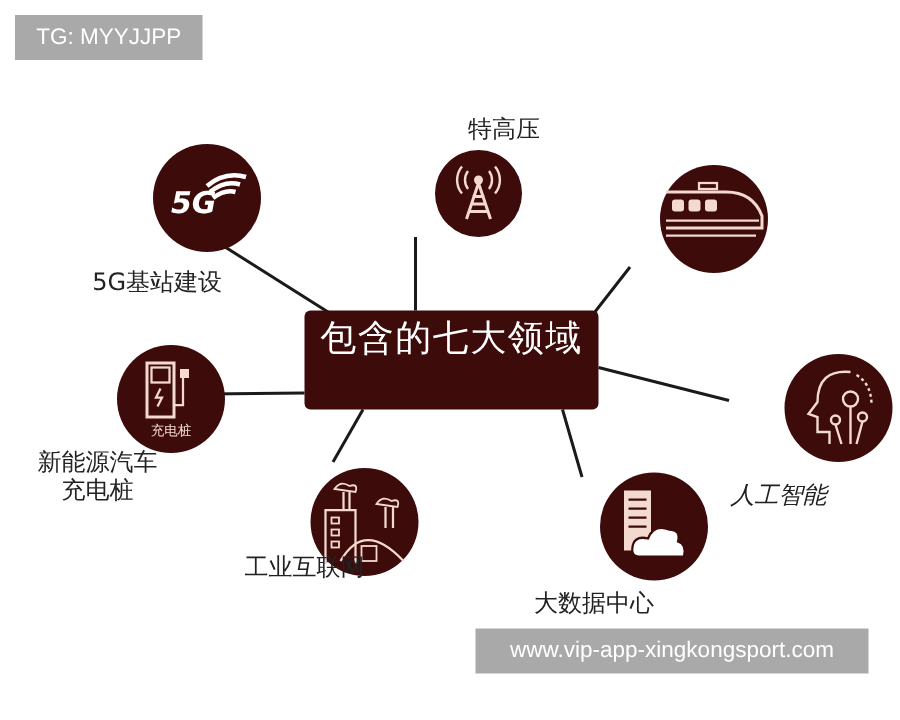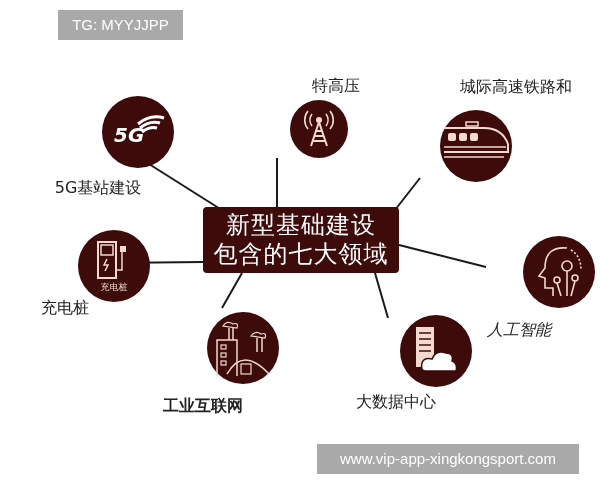--- a/index.html
+++ b/index.html
@@ -1,20 +1,20 @@
 <!DOCTYPE html>
 <html><head>
 <meta charset="utf-8">
 <style>
   html, body { margin:0; padding:0; }
   body { width:600px; height:480px; background:#ffffff; position:relative; overflow:hidden;
          font-family:"DejaVu Sans", sans-serif; }
   .wm { position:absolute; background:#a9a9a9; color:#ffffff; font-family:"Liberation Sans", sans-serif; }
-  .wm-top { left:10px; top:10px; width:125px; height:30px; font-size:15px; line-height:30px; text-align:center;margin-left:48px; }
-  .wm-bot { left:317px; top:444px; width:262px; height:30px; font-size:15px; line-height:30px; text-align:center; }
+  .wm-top { left:10px; top:10px; width:125px; height:30px; font-size:15px; line-height:30px; text-align:center; }
+  .wm-bot { left:317px; top:419px; width:262px; height:30px; font-size:15px; line-height:30px; text-align:center; }
   svg.lines { position:absolute; left:0; top:0; }
   .node { position:absolute; border-radius:50%; background:#3e0b0b;margin-left:40px; }
   .node svg { position:absolute; left:0; top:0; width:100%; height:100%; }
   .label { position:absolute; color:#222; font-size:16px; line-height:20px; text-align:center; white-space:nowrap; }
   .center-box { position:absolute; left:203px; top:207px; width:196px; height:66px; background:#3e0b0b;
                 border-radius:4px; color:#fff; font-size:24px; line-height:29px; text-align:center; padding-top:4px; box-sizing:border-box; letter-spacing:1px; }
 </style>
 </head>
 <body>
 
@@ -22,33 +22,32 @@
   <line x1="130" y1="152" x2="225" y2="212" stroke="#1a1a1a" stroke-width="2"></line>
   <line x1="277" y1="158" x2="277" y2="207" stroke="#1a1a1a" stroke-width="2"></line>
   <line x1="420" y1="178" x2="395" y2="210" stroke="#1a1a1a" stroke-width="2"></line>
   <line x1="108" y1="263" x2="203" y2="262" stroke="#1a1a1a" stroke-width="2"></line>
   <line x1="486" y1="267" x2="399" y2="245" stroke="#1a1a1a" stroke-width="2"></line>
   <line x1="222" y1="308" x2="242" y2="273" stroke="#1a1a1a" stroke-width="2"></line>
   <line x1="388" y1="318" x2="375" y2="273" stroke="#1a1a1a" stroke-width="2"></line>
 </svg>
 
 <div class="center-box">
-  <div>新型基础建设</div>
   <div>包含的七大领域</div>
 </div>
 
 <div class="node" style="left:62px;top:96px;width:72px;height:72px;">
   <svg viewBox="0 0 72 72">
     <text x="12" y="46" fill="#fff" font-family="DejaVu Sans, sans-serif" font-weight="bold" font-style="italic" font-size="20">5G</text>
     <path d="M36 28 Q48 18 62 22" stroke="#fff" stroke-width="3" fill="none"></path>
     <path d="M38 32 Q48 24 58 27" stroke="#fff" stroke-width="3" fill="none"></path>
     <path d="M40 36 Q48 30 55 32" stroke="#fff" stroke-width="3" fill="none"></path>
   </svg>
 </div>
-<div class="label" style="left:48px;top:178px;width:100px;">5G基站建设</div>
+<div class="label" style="left:48px;top:178px;width:100px;text-align:right;">5G基站建设</div>
 
 <div class="node" style="left:250px;top:100px;width:58px;height:58px;">
   <svg viewBox="0 0 58 58">
     <circle cx="29" cy="20" r="3" fill="#f3d9cf"></circle>
     <path d="M22 14 A10 10 0 0 0 22 26 M36 14 A10 10 0 0 1 36 26" stroke="#f3d9cf" stroke-width="1.6" fill="none"></path>
     <path d="M18 11 A14 14 0 0 0 18 29 M40 11 A14 14 0 0 1 40 29" stroke="#f3d9cf" stroke-width="1.6" fill="none"></path>
     <path d="M29 22 L21 46 M29 22 L37 46 M24 36 L34 36 M23 41 L35 41 M25 31 L33 31" stroke="#f3d9cf" stroke-width="2" fill="none"></path>
   </svg>
 </div>
 <div class="label" style="left:300px;top:76px;width:60px;text-align:right;">特高压</div>
@@ -58,34 +57,34 @@
     <rect x="26" y="12" width="12" height="4" stroke="#f3d9cf" stroke-width="1.5" fill="none"></rect>
     <path d="M4 18 L44 18 Q62 18 68 34 L68 42 L4 42" stroke="#f3d9cf" stroke-width="2" fill="none"></path>
     <rect x="8" y="23" width="8" height="8" rx="2" fill="#f3d9cf"></rect>
     <rect x="19" y="23" width="8" height="8" rx="2" fill="#f3d9cf"></rect>
     <rect x="30" y="23" width="8" height="8" rx="2" fill="#f3d9cf"></rect>
     <line x1="4" y1="37" x2="66" y2="37" stroke="#f3d9cf" stroke-width="1.5"></line>
     <line x1="4" y1="47" x2="64" y2="47" stroke="#f3d9cf" stroke-width="1.5"></line>
   </svg>
 </div>
 <div class="label" style="left:446px;top:78px;width:140px;line-height:18px;">
-  <div>城际高速铁路和</div>
 </div>
 
 <div class="node" style="left:38px;top:230px;width:72px;height:72px;">
   <svg viewBox="0 0 72 72">
     <rect x="20" y="12" width="18" height="36" stroke="#f3d9cf" stroke-width="2" fill="none"></rect>
     <rect x="23" y="15" width="12" height="10" stroke="#f3d9cf" stroke-width="1.5" fill="none"></rect>
     <path d="M29 29 L26 35 L30 35 L27 41" stroke="#f3d9cf" stroke-width="1.5" fill="none"></path>
     <path d="M38 40 L44 40 L44 22" stroke="#f3d9cf" stroke-width="1.5" fill="none"></path>
     <rect x="42" y="16" width="6" height="6" fill="#f3d9cf"></rect>
     <text x="36" y="60" text-anchor="middle" fill="#f3d9cf" font-family="DejaVu Serif, serif" font-size="9">充电桩</text>
   </svg>
 </div>
 <div class="label" style="left:10px;top:298px;width:110px;line-height:19px;">
+  <div>新能源汽车</div>
   <div>充电桩</div>
 </div>
 
 <div class="node" style="left:483px;top:236px;width:72px;height:72px;">
   <svg viewBox="0 0 72 72">
     <path d="M44 12 Q22 10 22 32 L16 40 L22 42 L22 52 L30 52 L30 60" stroke="#f3d9cf" stroke-width="1.6" fill="none"></path>
     <path d="M48 14 Q58 20 58 34" stroke="#f3d9cf" stroke-width="1.6" stroke-dasharray="2 2" fill="none"></path>
     <circle cx="44" cy="30" r="5" stroke="#f3d9cf" stroke-width="1.6" fill="none"></circle>
     <circle cx="34" cy="44" r="3" stroke="#f3d9cf" stroke-width="1.6" fill="none"></circle>
     <circle cx="52" cy="42" r="3" stroke="#f3d9cf" stroke-width="1.6" fill="none"></circle>
@@ -101,21 +100,21 @@
     <rect x="14" y="41" width="5" height="4" stroke="#f3d9cf" stroke-width="1.2" fill="none"></rect>
     <rect x="14" y="49" width="5" height="4" stroke="#f3d9cf" stroke-width="1.2" fill="none"></rect>
     <path d="M22 28 L22 16 M26 28 L26 16" stroke="#f3d9cf" stroke-width="1.5"></path>
     <path d="M16 14 Q20 8 26 12 Q32 10 30 16 Z" stroke="#f3d9cf" stroke-width="1.2" fill="none"></path>
     <path d="M50 40 L50 26 M55 40 L55 26" stroke="#f3d9cf" stroke-width="1.5"></path>
     <path d="M44 24 Q48 18 54 22 Q60 20 58 26 Z" stroke="#f3d9cf" stroke-width="1.2" fill="none"></path>
     <path d="M20 62 Q36 34 62 62" stroke="#f3d9cf" stroke-width="1.5" fill="none"></path>
     <rect x="34" y="52" width="10" height="10" stroke="#f3d9cf" stroke-width="1.2" fill="none"></rect>
   </svg>
 </div>
-<div class="label" style="left:148px;top:396px;width:110px;font-weight:bold;">工业互联网</div>
+<div class="label" style="left:148px;top:368px;width:110px;">工业互联网</div>
 
 <div class="node" style="left:360px;top:315px;width:72px;height:72px;">
   <svg viewBox="0 0 72 72">
     <rect x="16" y="12" width="18" height="40" fill="#f3d9cf"></rect>
     <line x1="19" y1="18" x2="31" y2="18" stroke="#3e0b0b" stroke-width="1.5"></line>
     <line x1="19" y1="24" x2="31" y2="24" stroke="#3e0b0b" stroke-width="1.5"></line>
     <line x1="19" y1="30" x2="31" y2="30" stroke="#3e0b0b" stroke-width="1.5"></line>
     <line x1="19" y1="36" x2="31" y2="36" stroke="#3e0b0b" stroke-width="1.5"></line>
     <path d="M26 56 Q20 56 22 48 Q24 42 32 44 Q36 34 46 38 Q54 38 52 46 Q58 48 56 56 Z" fill="#ffffff" stroke="#3e0b0b" stroke-width="1.5"></path>
   </svg>

